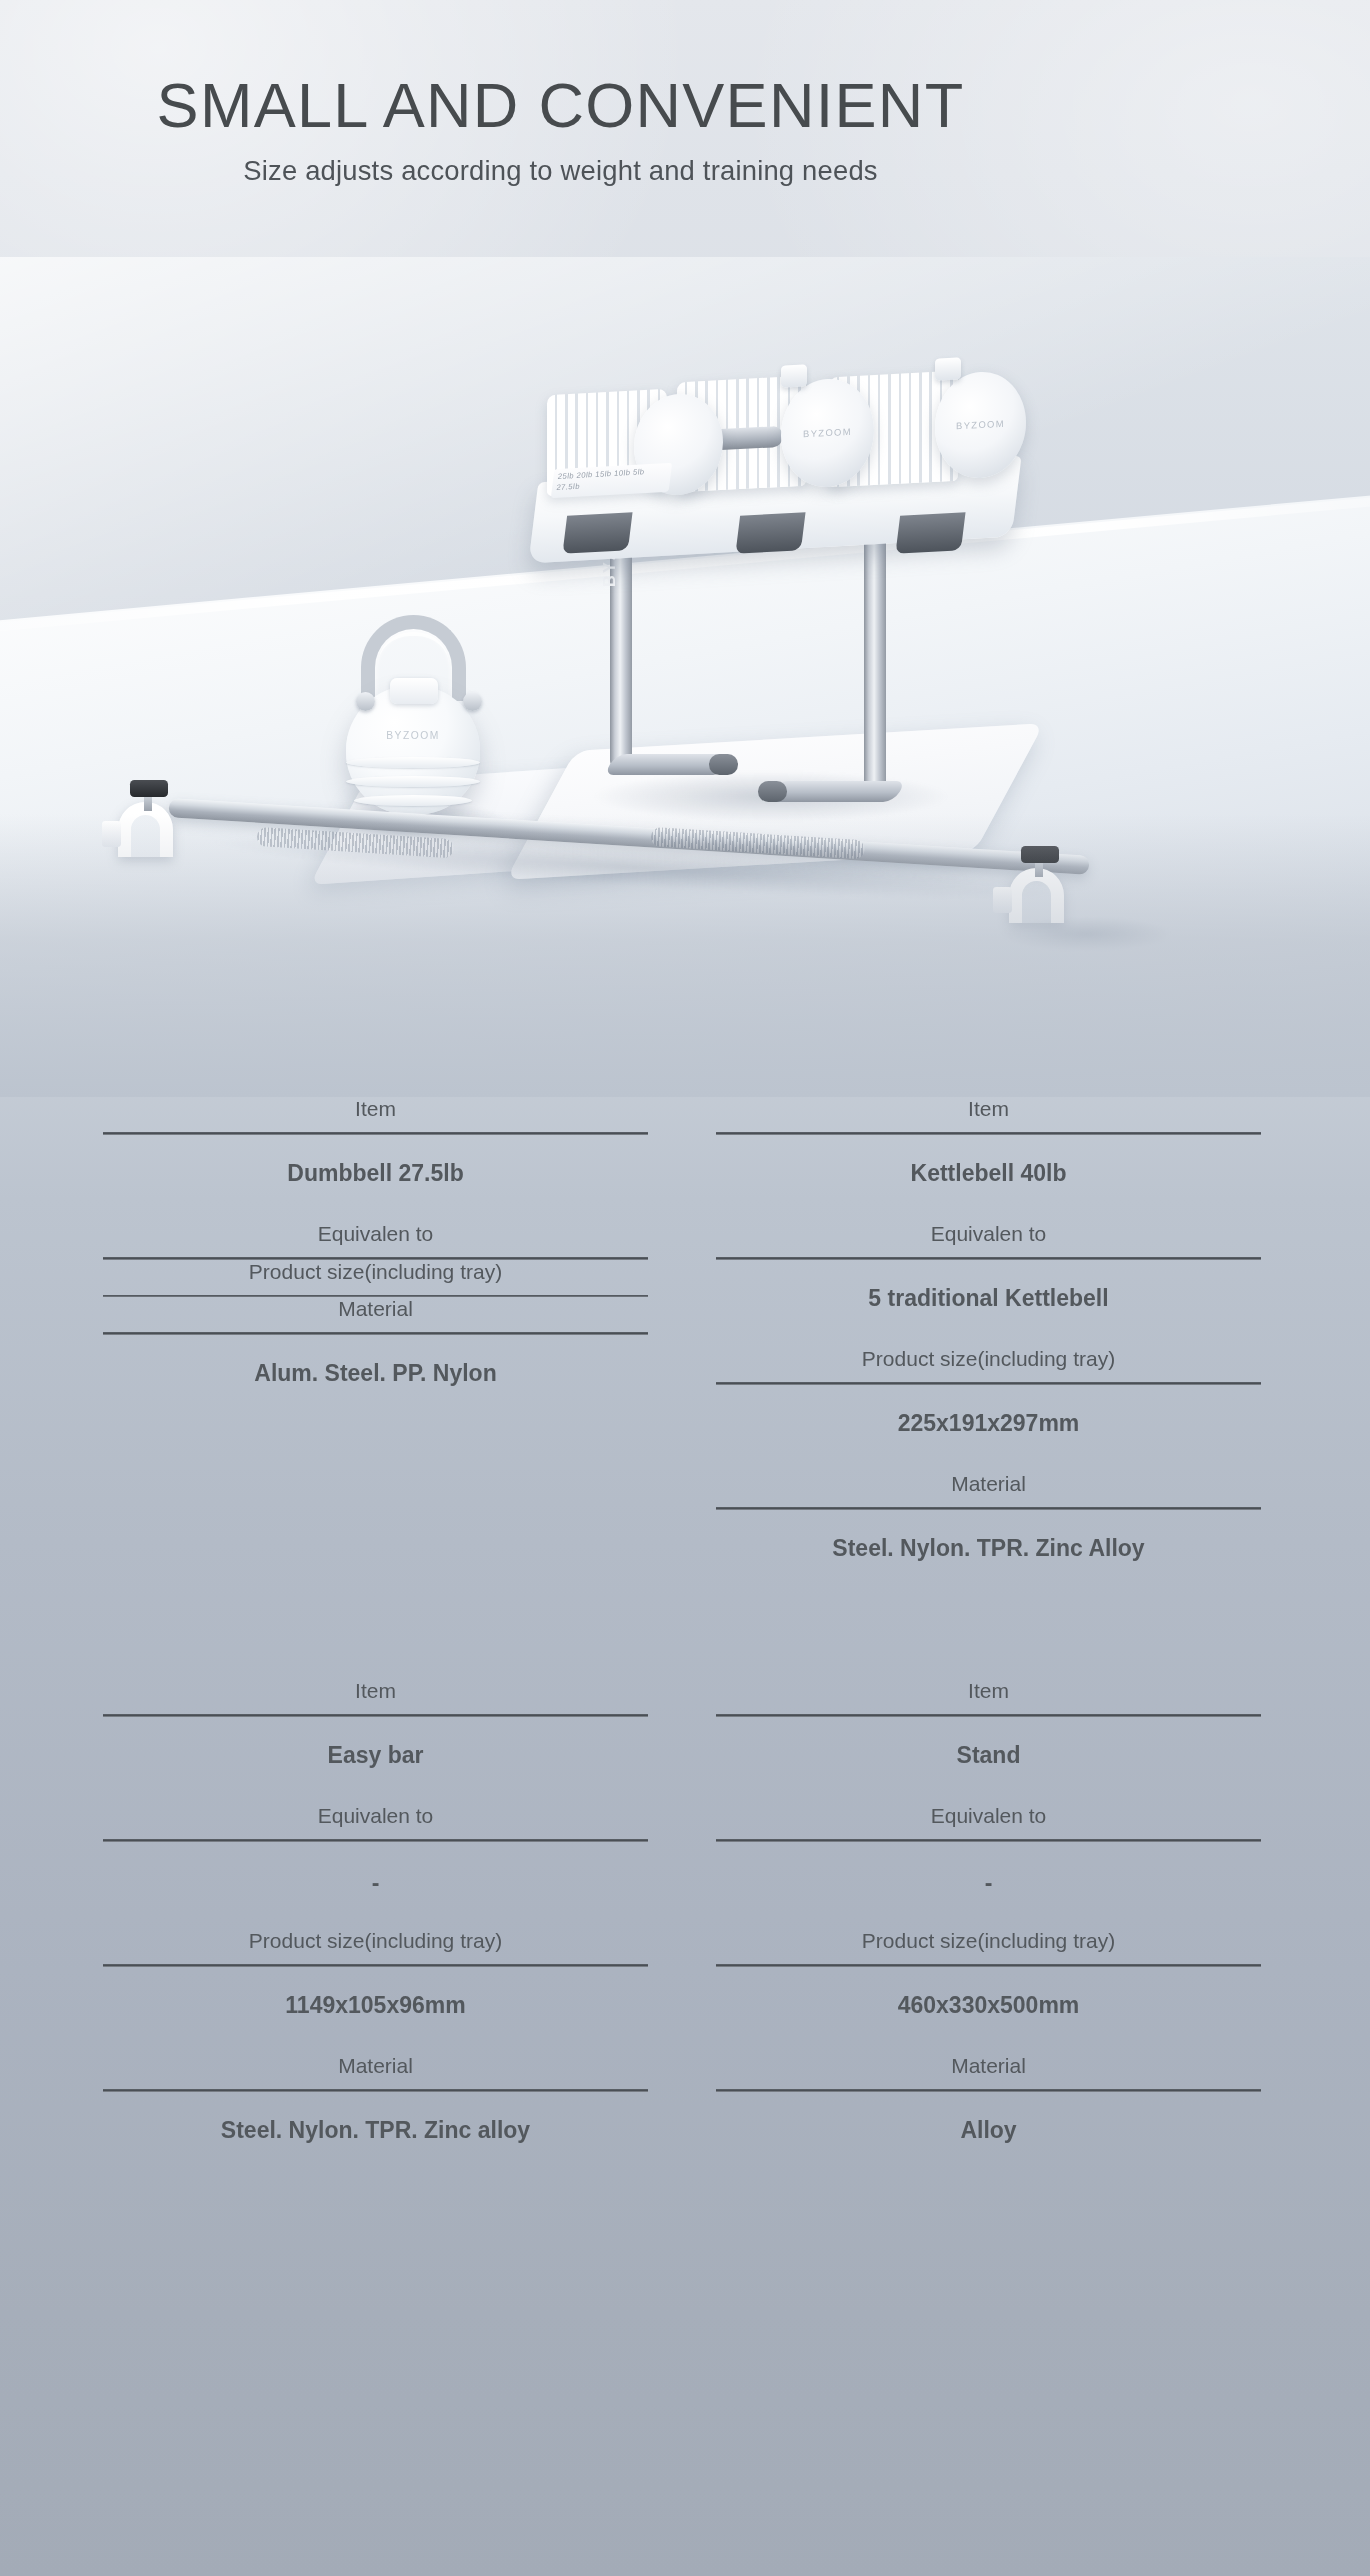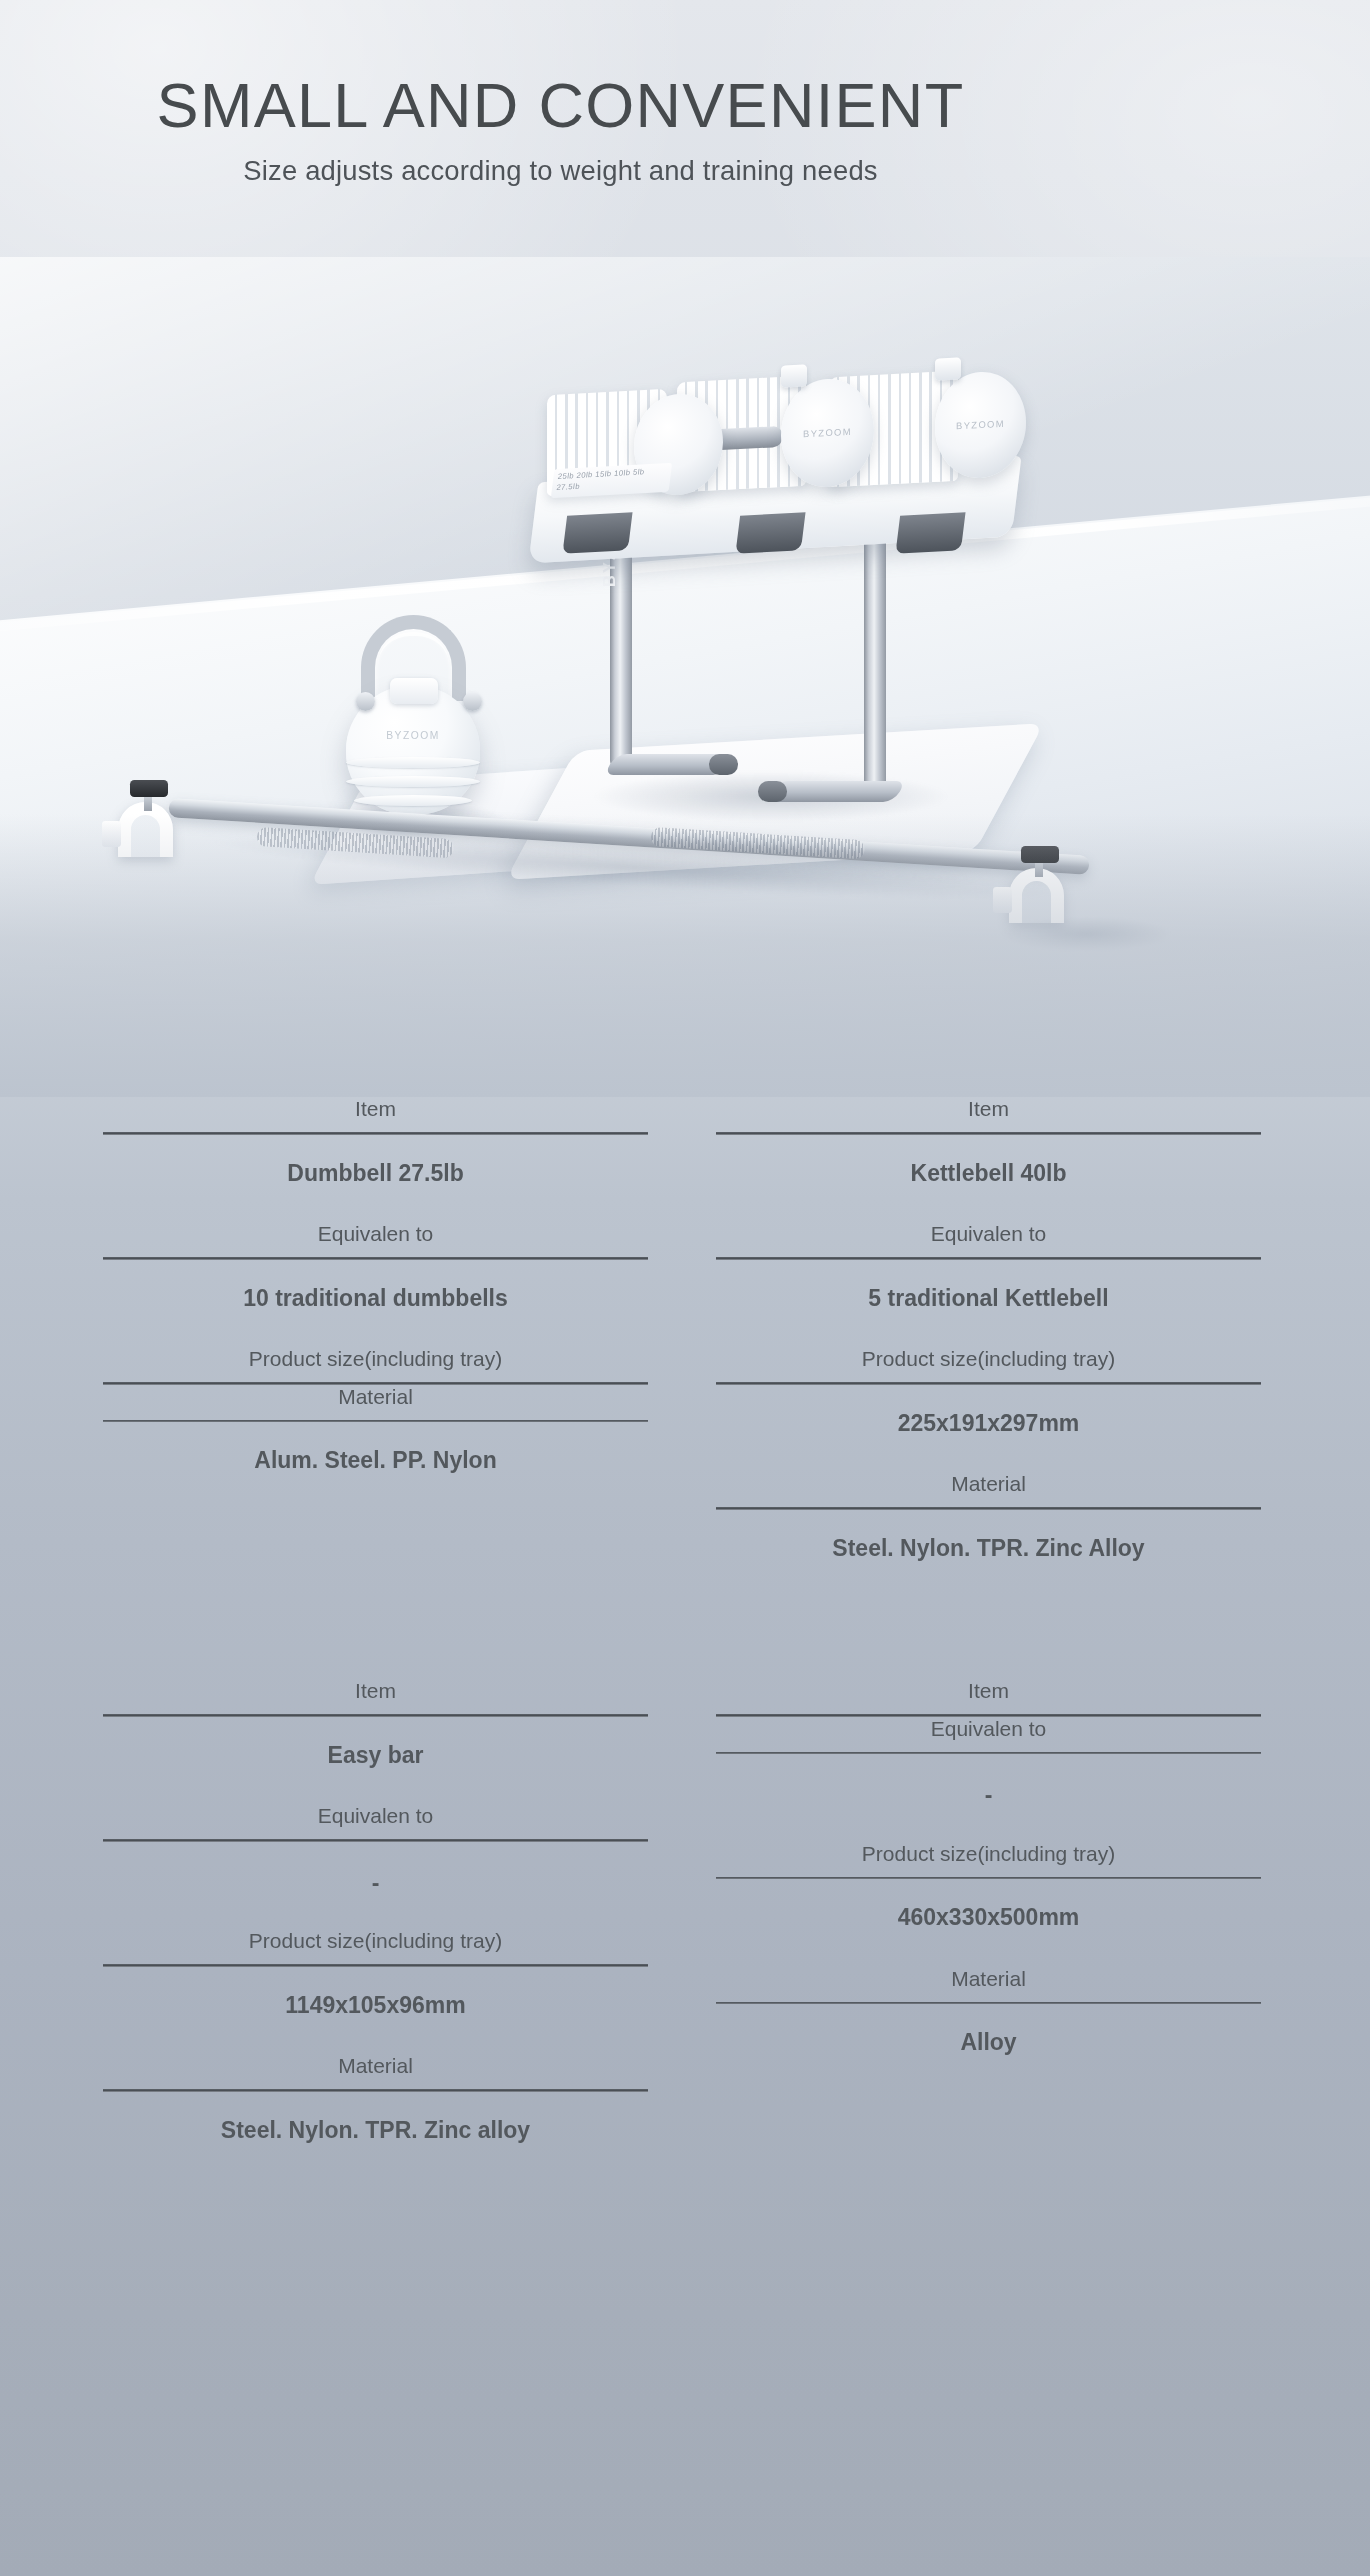--- a/index.html
+++ b/index.html
@@ -452,21 +452,20 @@
     <div class="spec-block">
 
       <div class="spec-col left">
         <div class="inner">
           <div class="row-label">Item</div>
           <div class="rule"></div>
           <div class="row-value">Dumbbell 27.5lb</div>
 
           <div class="row-label">Equivalen to</div>
           <div class="rule"></div>
-          <div class="row-value">10 traditional dumbbells</div>
 
           <div class="row-label">Product size(including tray)</div>
           <div class="rule"></div>
 
           <div class="row-label">Material</div>
           <div class="rule"></div>
           <div class="row-value">Alum. Steel. PP. Nylon</div>
         </div>
       </div>
 
@@ -511,20 +510,21 @@
           <div class="row-label">Material</div>
           <div class="rule"></div>
           <div class="row-value">Steel. Nylon. TPR. Zinc alloy</div>
         </div>
       </div>
 
       <div class="spec-col right">
         <div class="inner">
           <div class="row-label">Item</div>
           <div class="rule"></div>
+          <div class="row-value">Stand</div>
 
           <div class="row-label">Equivalen to</div>
           <div class="rule"></div>
           <div class="row-value dash">-</div>
 
           <div class="row-label">Product size(including tray)</div>
           <div class="rule"></div>
           <div class="row-value">460x330x500mm</div>
 
           <div class="row-label">Material</div>

